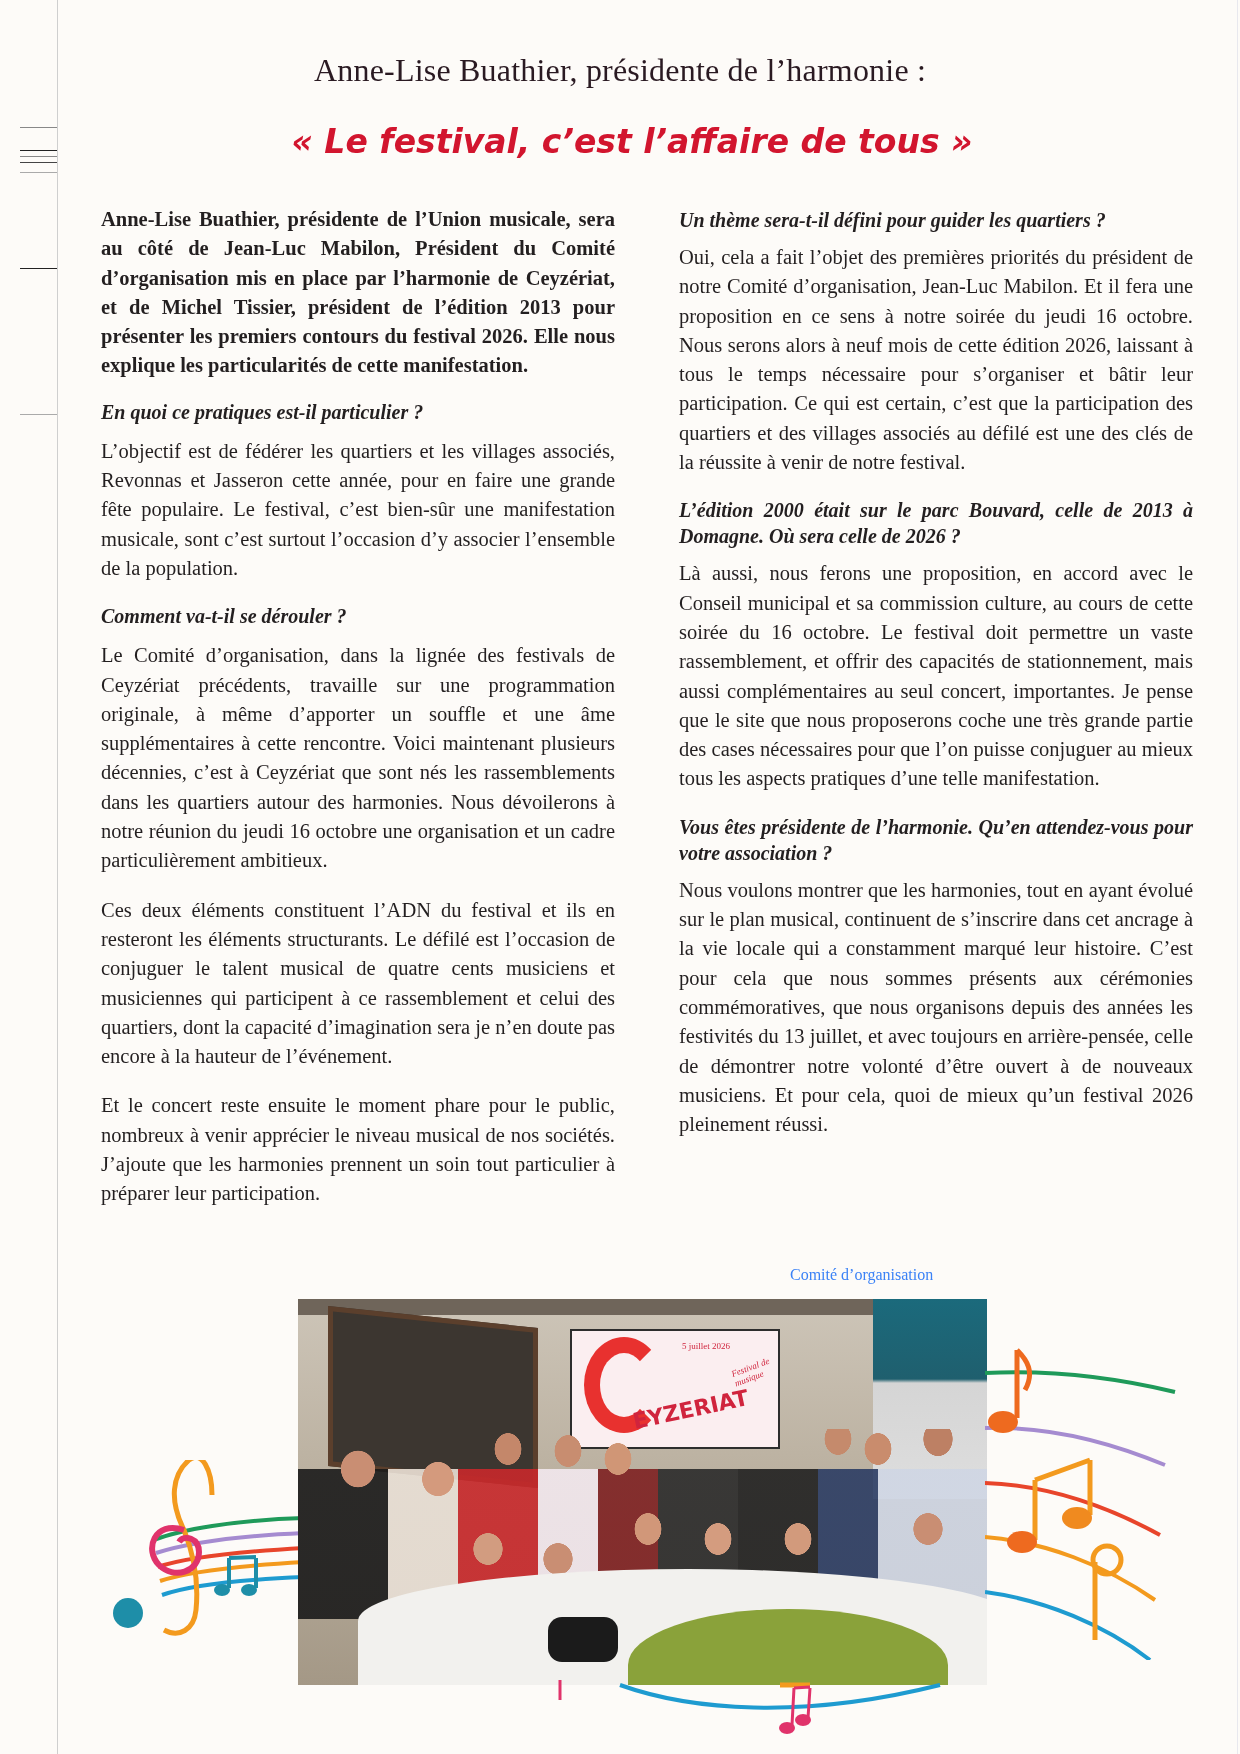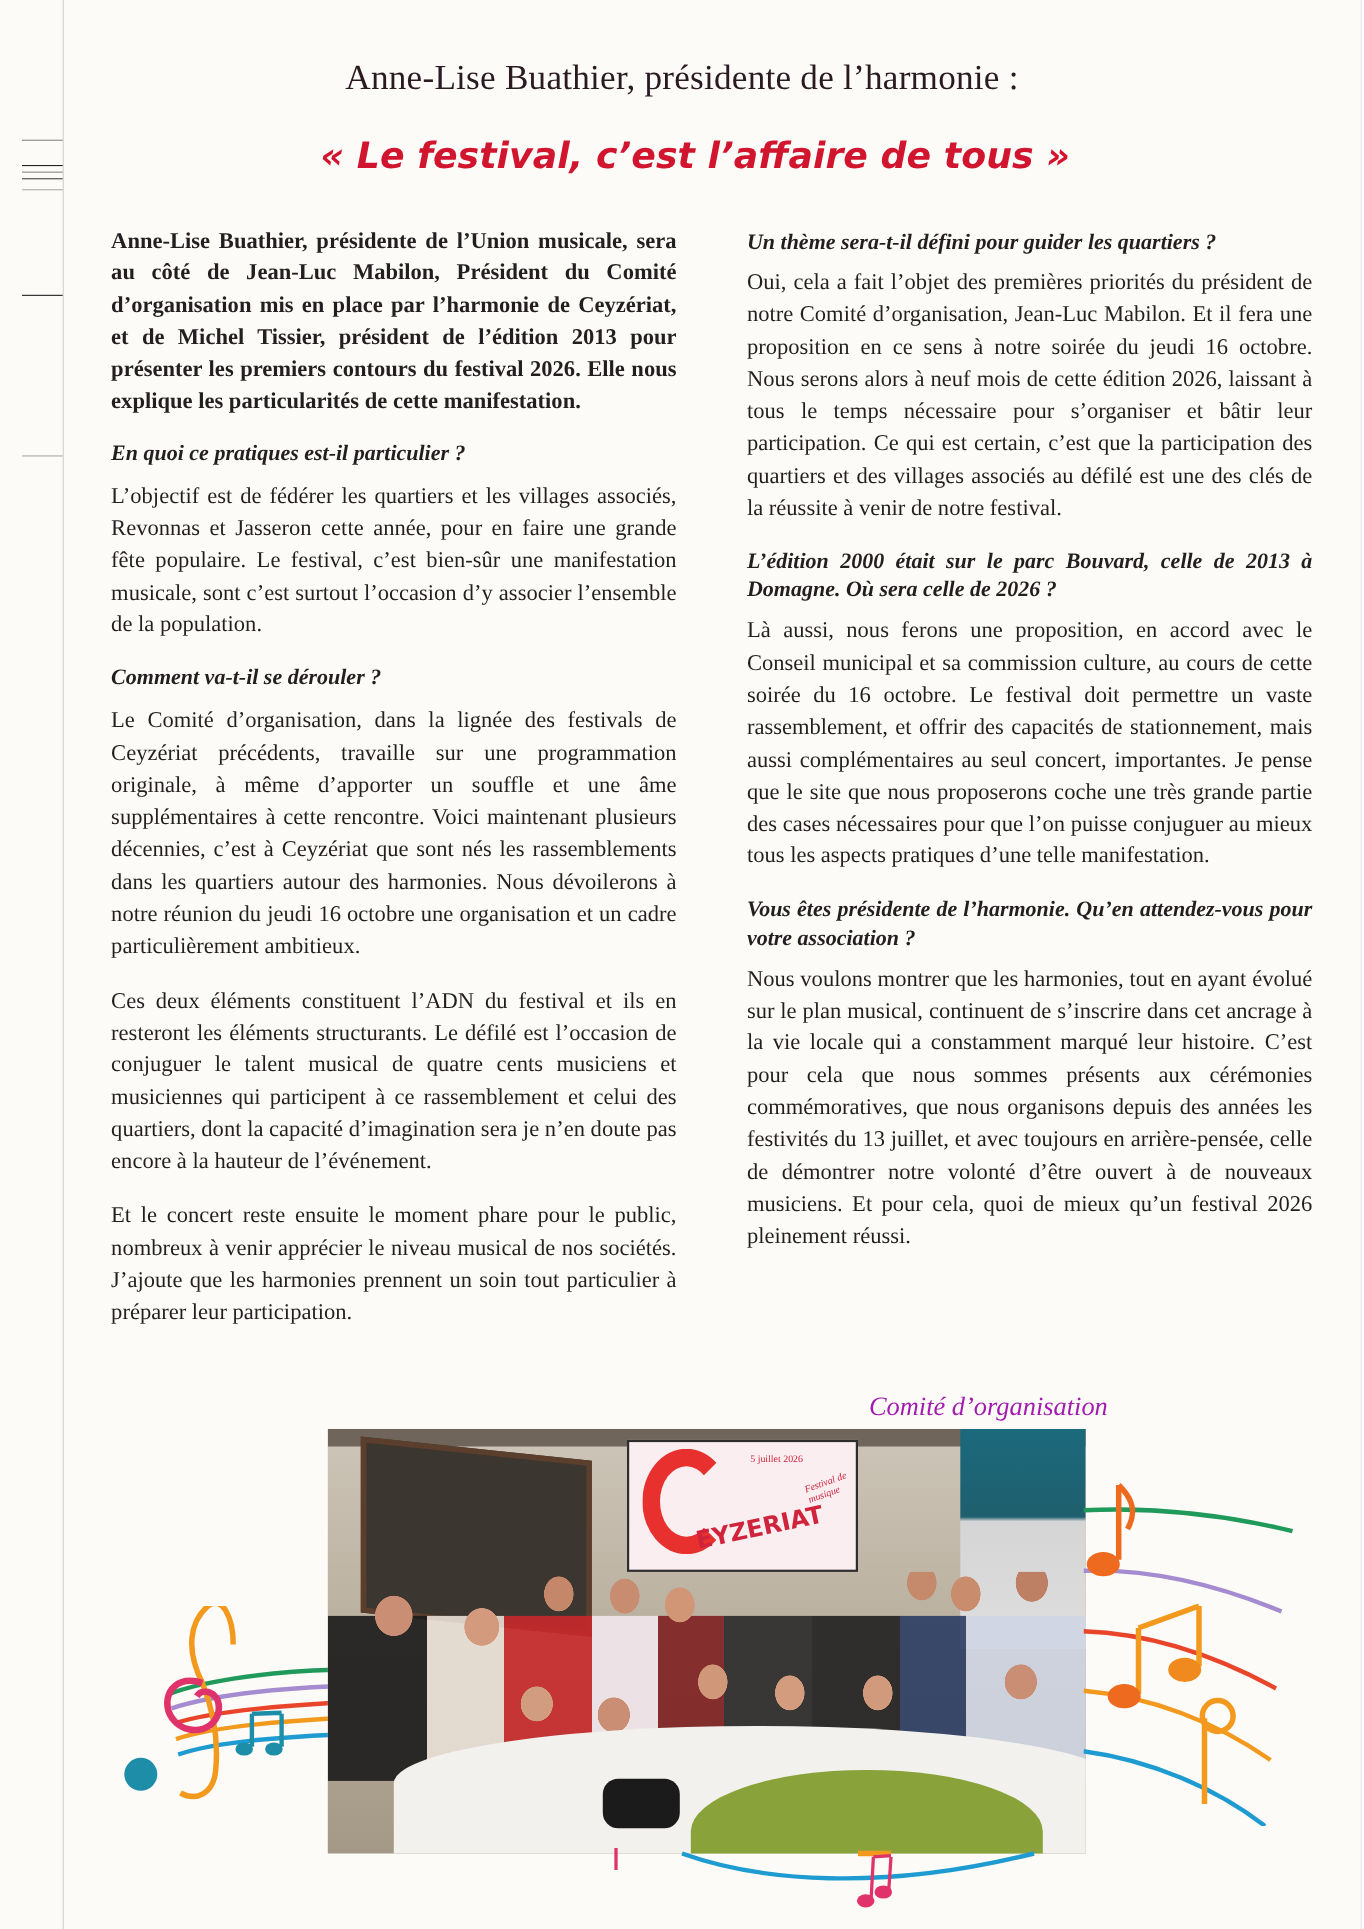--- a/index.html
+++ b/index.html
@@ -26,32 +26,32 @@
   .col { position: absolute; width: 514px; }
   .col-left { left: 101px; top: 205px; }
   .col-right { left: 679px; top: 207px; }
 
   .intro { font-size: 20.5px; line-height: 29.3px; font-weight: bold; text-align: justify; margin: 0 0 18px 0; }
   .q { font-size: 20px; line-height: 26px; font-style: italic; font-weight: bold; margin: 0 0 12px 0; text-align: justify; }
   .p { font-size: 20.5px; line-height: 29.3px; text-align: justify; margin: 0 0 20px 0; }
   .col-right .q { margin-bottom: 10px; }
 
   .caption {
-    position: absolute; left: 790px; top: 1266px; font-size: 24px; font-style: italic; color: #a21caf;
+    position: absolute; left: 790px; top: 1266px; font-size: 16px; color: #3b82f6;
   }
 
   .photo {
     position: absolute; left: 298px; top: 1299px; width: 689px; height: 386px; overflow: hidden;
     background: linear-gradient(180deg, #cdc5b8 0%, #bdb3a3 40%, #a49886 100%);
   }
   .photo .wall-right { position: absolute; left: 575px; top: 0; width: 114px; height: 200px; background: linear-gradient(180deg,#1b6a7c 0%, #1f5f6e 40%, #d5d5d5 42%, #dedede 100%); }
   .photo .ceiling { position: absolute; left: 0; top: 0; width: 689px; height: 16px; background: #6f655a; }
   .photo .painting { position: absolute; left: 30px; top: 18px; width: 200px; height: 150px; background: #3c3630; border: 5px solid #5b3f2c; transform: skewY(6deg); }
   .photo .screen {
-    position: absolute; left: 272px; top: 10px; width: 206px; height: 116px; background: #fbeef0;
+    position: absolute; left: 272px; top: 30px; width: 206px; height: 116px; background: #fbeef0;
     border: 2px solid #2d2d2d;
   }
   .photo .screen .big-c {
     position: absolute; left: 12px; top: 6px; width: 80px; height: 96px; border: 16px solid #e8312f;
     border-right-color: transparent; border-radius: 50%; box-sizing: border-box;
   }
   .photo .screen .brand { position: absolute; left: 60px; top: 66px; font-size: 22px; font-weight: bold; color: #d0243d; transform: rotate(-12deg); font-family: "DejaVu Sans", sans-serif; }
   .photo .screen .date { position: absolute; left: 110px; top: 10px; font-size: 9px; color: #d0243d; line-height: 10px; }
   .photo .screen .tag { position: absolute; left: 160px; top: 30px; font-size: 9px; color: #d0243d; line-height: 10px; transform: rotate(-20deg); font-style: italic; }
   .photo .people { position: absolute; left: 20px; top: 130px; width: 660px; height: 170px; background:

